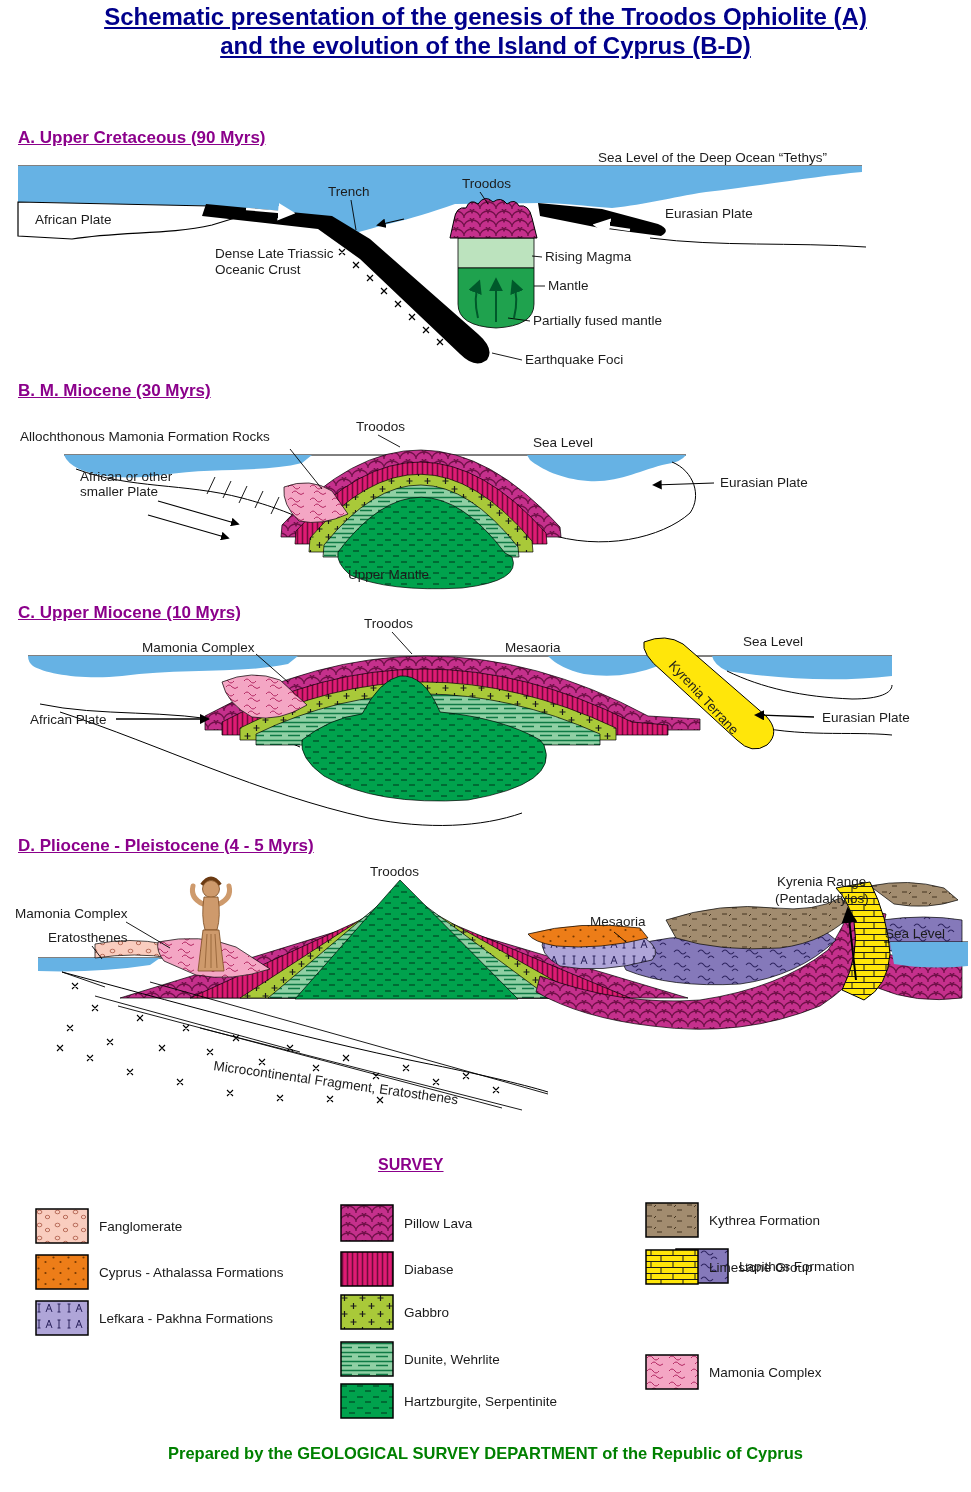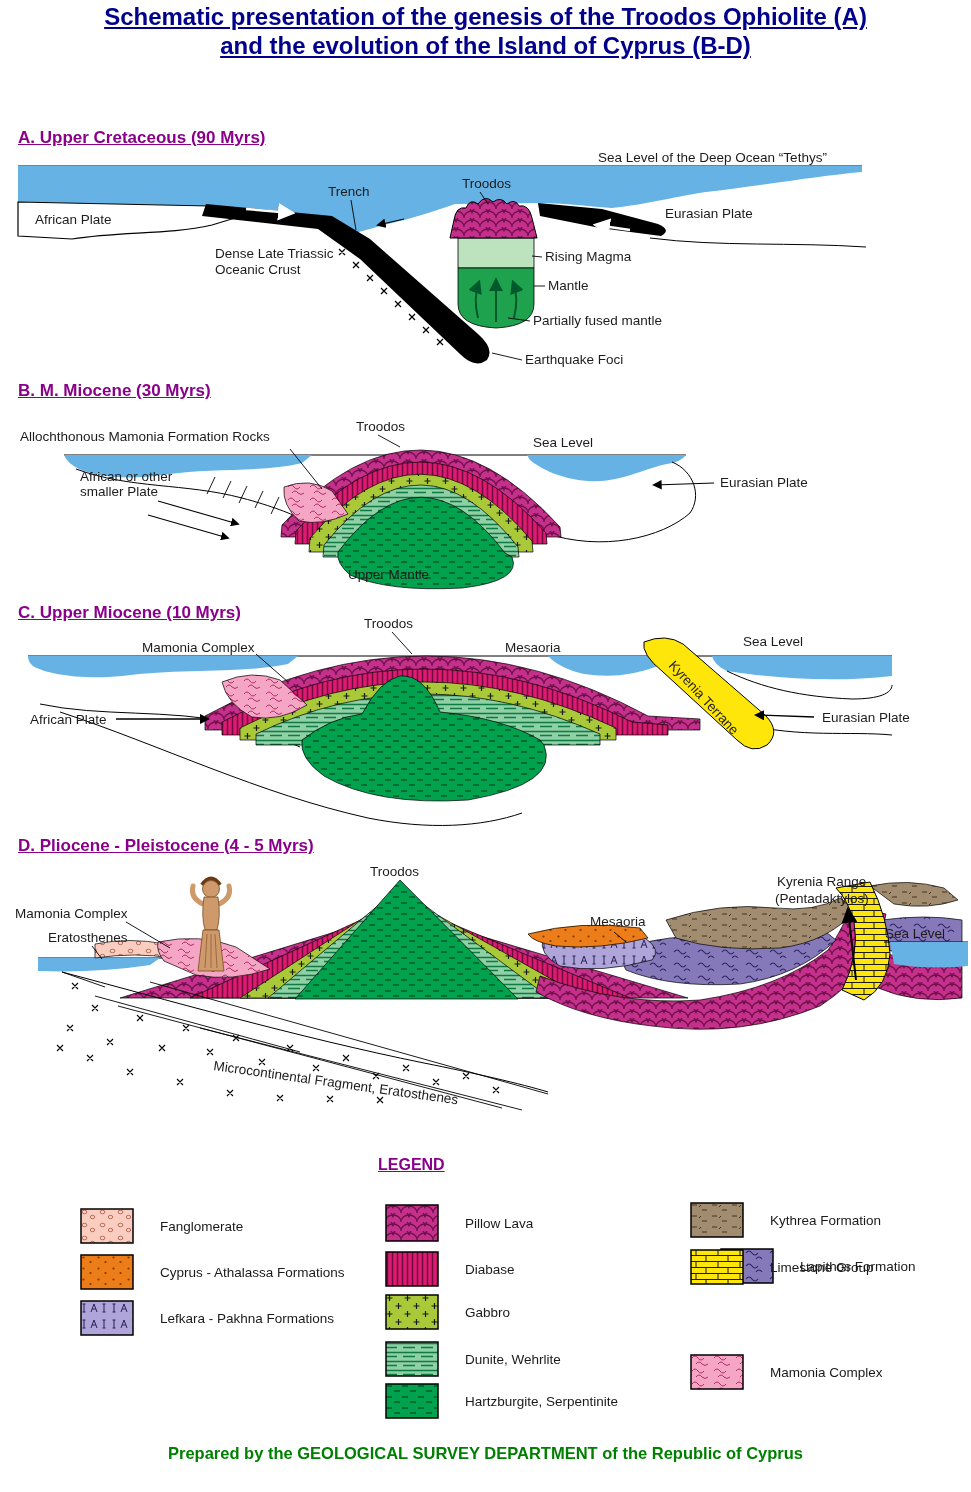--- a/index.html
+++ b/index.html
@@ -7,21 +7,21 @@
         font-family:"Liberation Sans", sans-serif;color:#1a1a1a;}
   .title{position:absolute;top:2px;left:0;width:971px;text-align:center;
          color:#00008B;font-size:24px;font-weight:bold;line-height:1.22;}
   .title div{text-decoration:underline;}
   .sec-heading{position:absolute;left:4px;color:#8B008B;font-size:17px;font-weight:bold;
                text-decoration:underline;margin-left:14px;}
   svg.diagram{position:absolute;left:0;width:971px;display:block;}
   svg text{font-family:"Liberation Sans", sans-serif;font-size:13.5px;fill:#1c1c1c;}
   .legend-heading{position:absolute;left:378px;top:1156px;color:#8B008B;font-size:16px;
                   font-weight:bold;text-decoration:underline;}
-  .lg-row{position:absolute;display:flex;align-items:center;gap:26px;font-size:13.5px;margin-left:45px;}
+  .lg-row{position:absolute;display:flex;align-items:center;gap:10px;font-size:13.5px;}
   .lg-row svg{flex:0 0 auto;display:block;}
   .footer{position:absolute;top:1444px;left:0;width:971px;text-align:center;
           color:#008000;font-size:16.5px;font-weight:bold;}
 </style>
 </head>
 <body>
 
 <div class="page">
 
   <svg width="0" height="0" style="position:absolute" aria-hidden="true">
@@ -273,21 +273,21 @@
     <text x="370" y="20">Troodos</text>
     <text x="777" y="30">Kyrenia Range</text>
     <text x="775" y="47">(Pentadaktylos)</text>
     <text x="15" y="62">Mamonia Complex</text>
     <text x="48" y="86">Eratosthenes</text>
     <text x="590" y="70">Mesaoria</text>
     <text x="885" y="82">Sea Level</text>
     <text transform="translate(213,214) rotate(8)" x="0" y="0">Microcontinental Fragment, Eratosthenes</text>
   </svg>
 
-  <div class="legend-heading">LEGEND</div>
+  <div class="legend-heading">SURVEY</div>
 
   <div class="lg-row" style="left:35px;top:1208px">
     <svg width="54" height="36">
         <rect x="1" y="1" width="52" height="34" fill="url(#pat-fangl)" stroke="#000" stroke-width="1.5"></rect>
       </svg>
     <span>Fanglomerate</span>
   </div>
   <div class="lg-row" style="left:35px;top:1254px">
     <svg width="54" height="36">
         <rect x="1" y="1" width="52" height="34" fill="url(#pat-nicosia)" stroke="#000" stroke-width="1.5"></rect>

